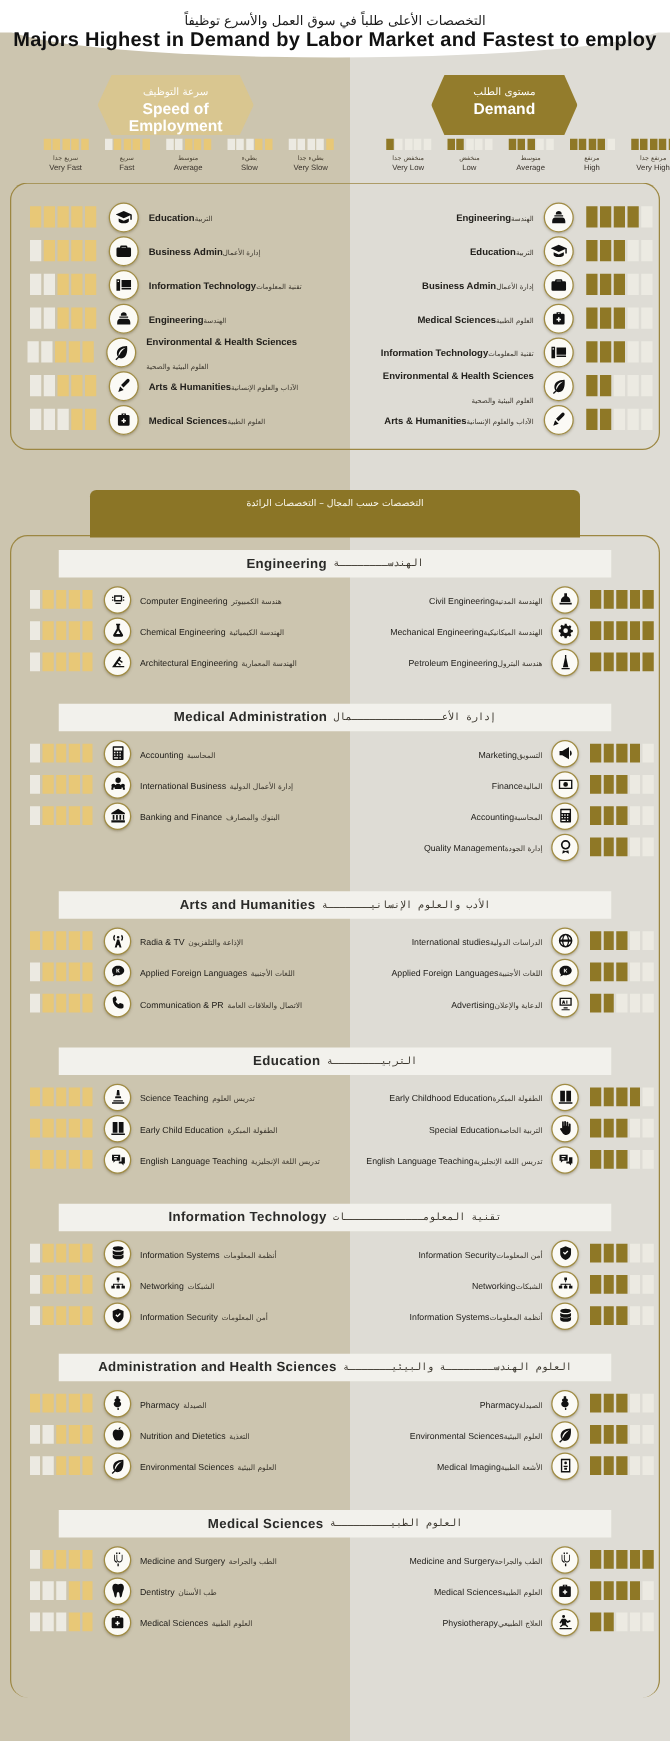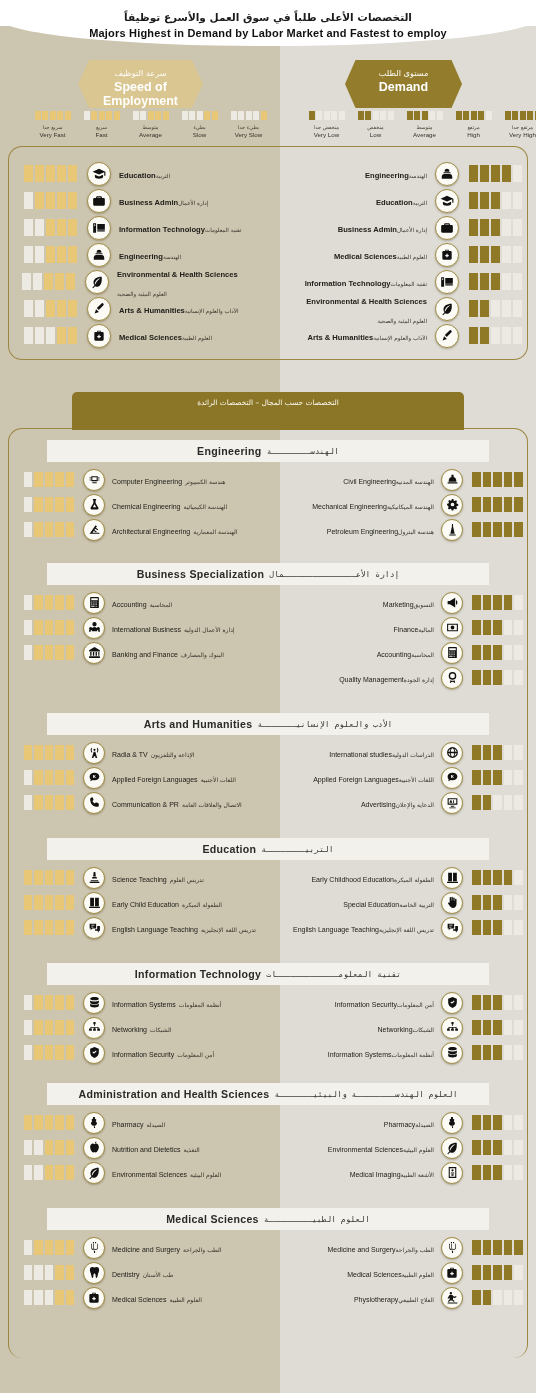--- a/index.html
+++ b/index.html
@@ -13,23 +13,23 @@
 
   
   .bg-left  { position:absolute; left:0;   top:0; width:280px; height:1393px; background:#ccc5af; }
   .bg-right { position:absolute; left:280px;top:0; width:256px; height:1393px; background:#dedcd5; }
   .bg-white-top { position:absolute; left:0; top:0; width:536px; height:46px; background:#ffffff;
                   border-bottom-left-radius:100% 120%; border-bottom-right-radius:100% 120%; }
   .bg-white-top2 { position:absolute; left:0; top:0; width:536px; height:26px; background:#ffffff; }
 
   
   .title-wrap { position:absolute; left:0; top:11px; width:536px; text-align:center; z-index:6; }
-  .title-ar { font-size:10.5px; font-weight:bold; color:#1b1b1b; direction:rtl; line-height:13px;
+  .title-ar { font-size:10.5px; font-weight:normal; color:#1b1b1b; direction:rtl; line-height:13px;
               font-family:"DejaVu Sans", sans-serif; }
-  .title-en { font-size:11px; font-weight:bold; color:#111; letter-spacing:.2px; line-height:18px; }
+  .title-en { font-size:16px; font-weight:bold; color:#111; letter-spacing:.2px; line-height:18px; }
 
   
   .hex { position:absolute; height:48px; color:#fff; text-align:center;
          clip-path:polygon(9% 0, 91% 0, 100% 50%, 91% 100%, 9% 100%, 0 50%); z-index:5; }
   .hex .ar { font-size:8.2px; padding-top:8px; direction:rtl; font-family:"DejaVu Sans", sans-serif;
              color:#fdfcf8; letter-spacing:.3px; }
   .hex .en { font-size:12.5px; font-weight:bold; margin-top:2px; color:#ffffff; }
   .hex-left  { left:78px;  top:60px; width:125px; background:#d9c690; }
   .hex-right { left:345px; top:60px; width:117px; background:#937c2c; }
 
@@ -589,21 +589,21 @@
                 <i class="on"></i>
                 <i class="on"></i>
                 <i class="on"></i>
               </div>
             </div>
           </div>
         </div>
       </div>
       <div class="spec" style="top:563px">
         <div class="spec-head">
-          <span class="en">Business Specialization</span>
+          <span class="en">Medical Administration</span>
           <span class="ar">إدارة الأعـــــــــــــــمال</span>
         </div>
         <div class="spec-body" style="height:100px">
           <div class="spec-col left side-left">
             <div class="row">
               <div class="bars">
                 <i class=""></i>
                 <i class="on"></i>
                 <i class="on"></i>
                 <i class="on"></i>

